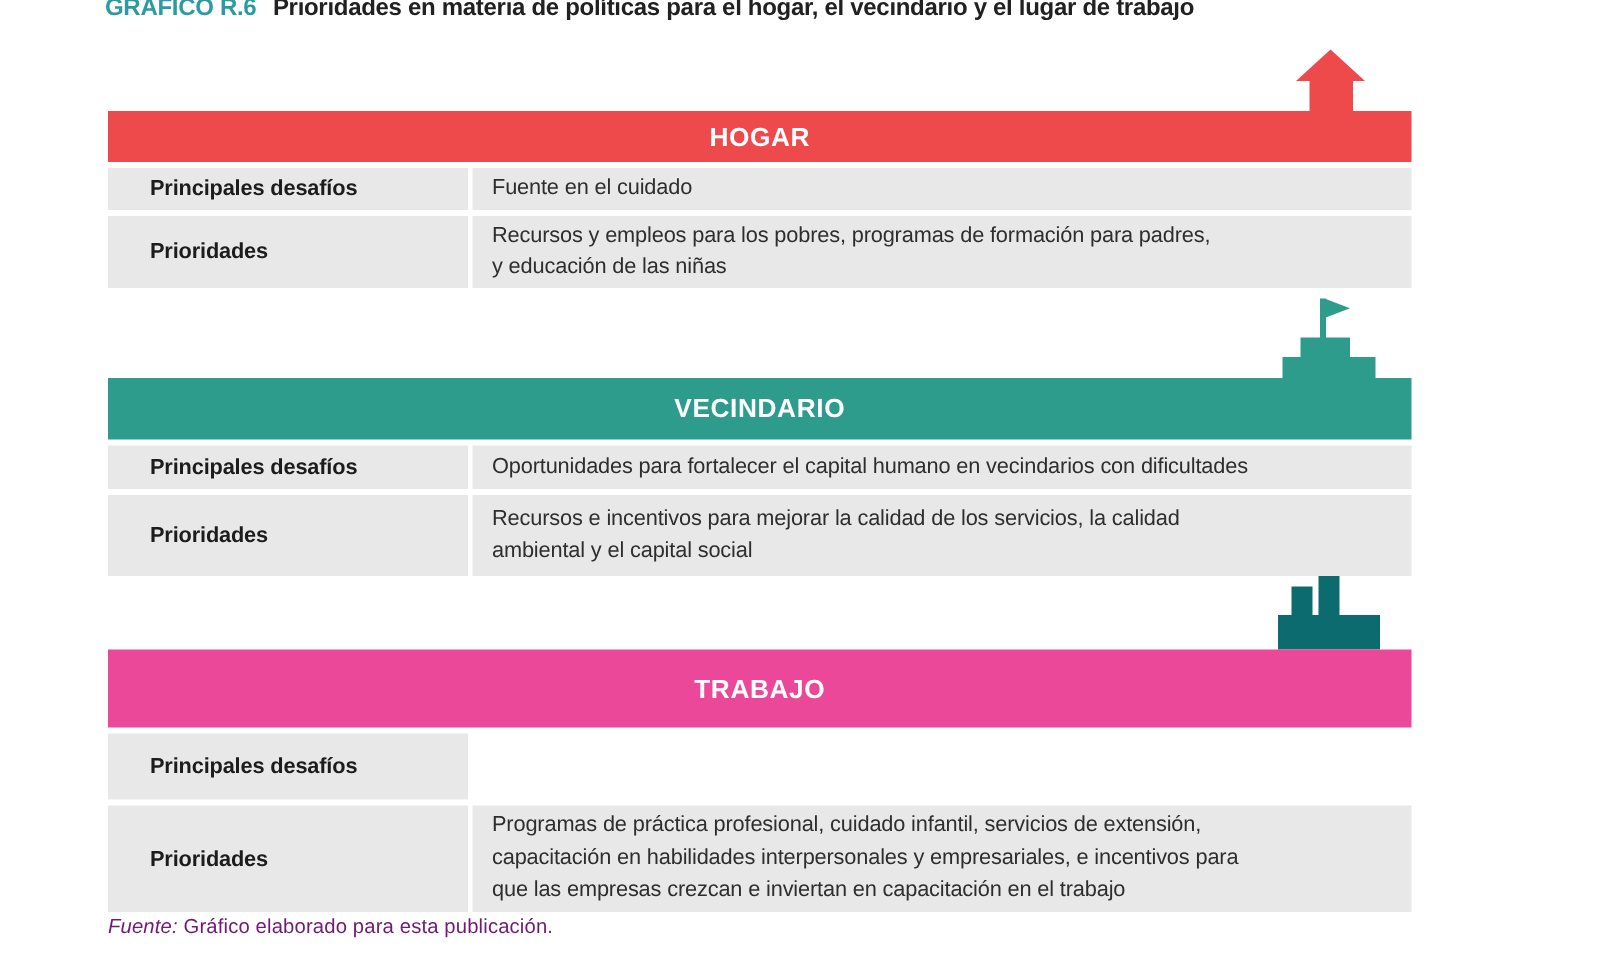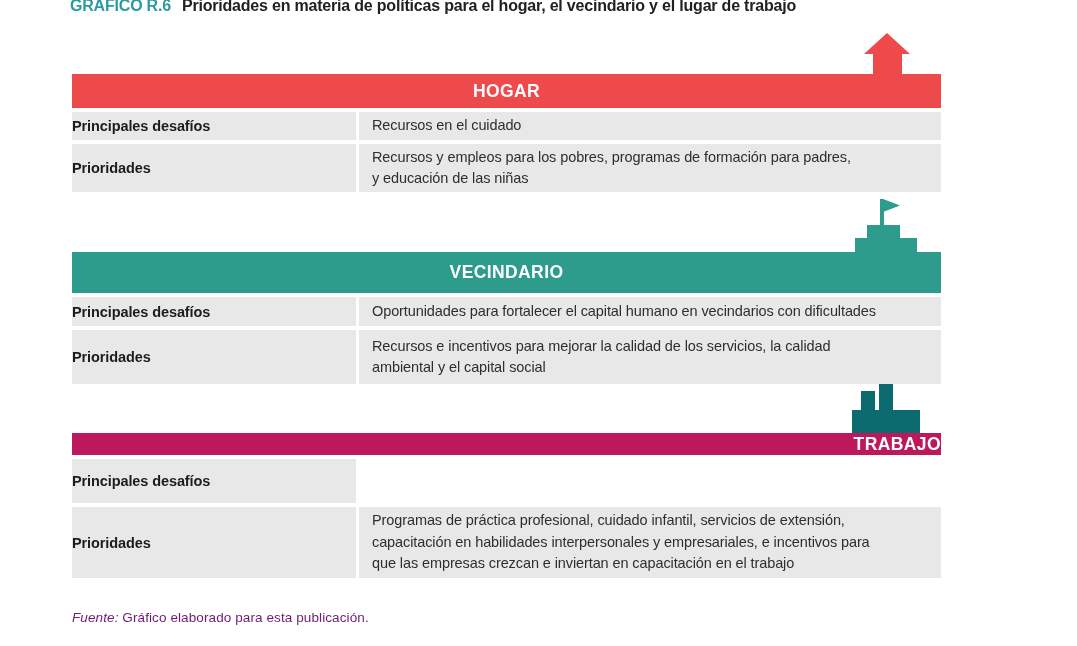--- a/index.html
+++ b/index.html
@@ -27,36 +27,36 @@
   #sec-vecindario { top: 252px; }
   #sec-trabajo    { top: 433px; }
 
   .band {
     display: flex; align-items: center; justify-content: center;
     color: #ffffff; font-weight: bold; font-size: 17.5px;
     letter-spacing: 0.4px;
   }
   #sec-hogar .band      { height: 34px; background: #ee4a4c; }
   #sec-vecindario .band { height: 41px; background: #2e9c8c; }
-  #sec-trabajo .band    { height: 22px; background: #be185d; justify-content: flex-end; }
+  #sec-trabajo .band    { height: 52px; background: #ec4899; }
 
   .row { display: flex; gap: 3px; margin-top: 4px; }
   #sec-hogar .row-challenges      { height: 28px; }
   #sec-hogar .row-priorities      { height: 48px; }
   #sec-vecindario .row-challenges { height: 29px; }
   #sec-vecindario .row-priorities { height: 54px; }
   #sec-trabajo .row-challenges    { height: 44px; }
   #sec-trabajo .row-priorities    { height: 71px; }
 
   .cell {
     background: #e8e8e9; box-sizing: border-box;
     display: flex; align-items: center;
   }
   .cell.label {
-    width: 284px; padding-left: 0;
+    width: 240px; padding-left: 28px;
     font-weight: bold; font-size: 14.5px; color: #1c1c1c;
     letter-spacing: -0.1px;
   }
   .cell.value {
     flex: 1; padding-left: 13px; padding-right: 10px;
     font-size: 14.5px; color: #2e2e2e; line-height: 21.5px;
     letter-spacing: -0.1px; white-space: pre-line;
   }
 
   
@@ -111,21 +111,21 @@
   <div class="chimney-tall"></div>
   <div class="factory-body"></div>
 </div>
 
 <div class="section" id="sec-hogar">
   <div class="band">
     <span>HOGAR</span>
   </div>
   <div class="row row-challenges">
     <div class="cell label">Principales desafíos</div>
-    <div class="cell value">Recursos en el cuidado</div>
+    <div class="cell value">Fuente en el cuidado</div>
   </div>
   <div class="row row-priorities">
     <div class="cell label">Prioridades</div>
     <div class="cell value">Recursos y empleos para los pobres, programas de formación para padres,
 y educación de las niñas</div>
   </div>
 </div>
 
 <div class="section" id="sec-vecindario">
   <div class="band">

